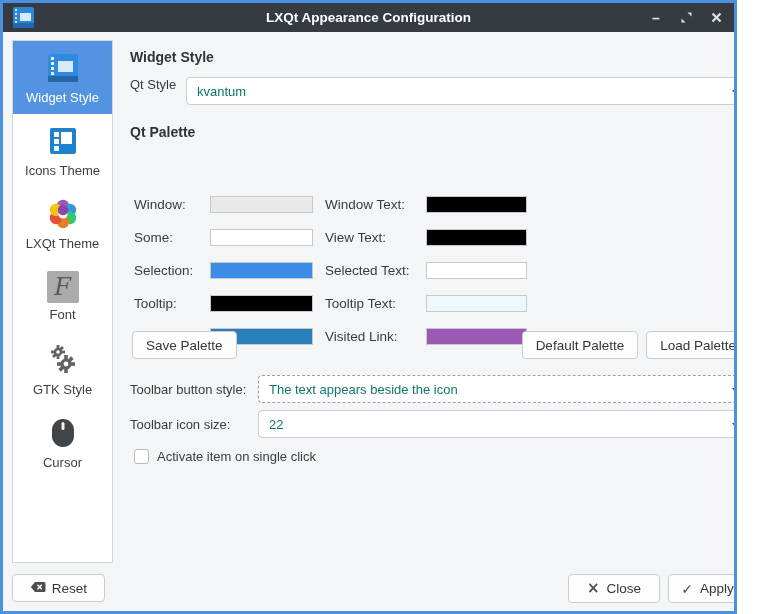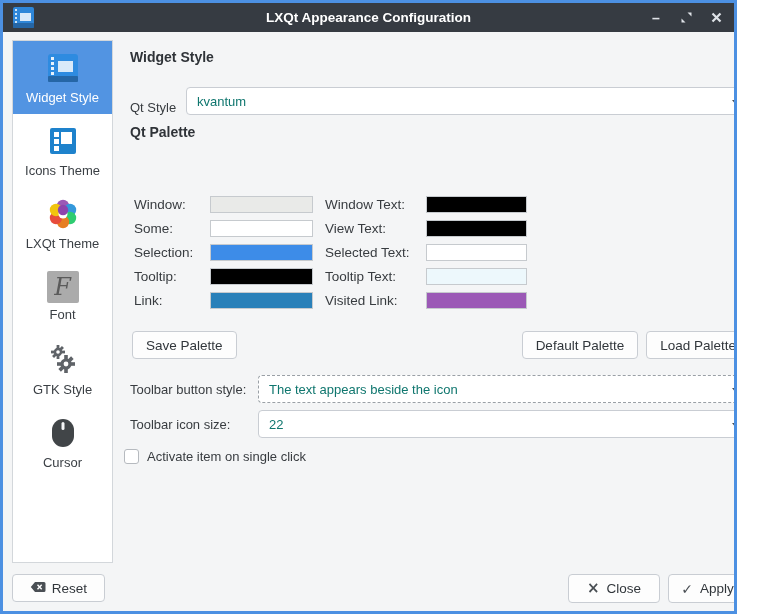--- a/index.html
+++ b/index.html
@@ -19,40 +19,40 @@
   .sidebar { position:absolute; left:9px; top:37px; width:101px; height:523px; background:#ffffff; border:1px solid #d3d7db; }
   .side-item { width:100%; height:73px; display:flex; flex-direction:column; align-items:center; justify-content:center; gap:4px; color:#3a3f44; }
   .side-item.selected { background:#5294e2; color:#ffffff; }
   .side-item .ic { width:36px; height:36px; display:flex; align-items:center; justify-content:center; }
   .side-label { font-size:13px; }
 
   
   .heading { position:absolute; left:127px; font-weight:bold; font-size:14px; color:#2f3338; }
   .note { position:absolute; left:131px; top:156px; font-size:13.5px; }
 
-  .row-qtstyle { position:absolute; left:127px; top:84px; width:620px; height:28px; display:flex; align-items:flex-end; }
+  .row-qtstyle { position:absolute; left:127px; top:74px; width:620px; height:28px; display:flex; align-items:flex-start; }
   .row-qtstyle .lbl { width:56px; }
   .combo { height:28px; background:#ffffff; border:1px solid #c9cdd3; border-radius:4px; display:flex; align-items:center; padding:0 10px; position:relative; color:#0f766e; }
   .combo .arrow { position:absolute; right:9px; top:12px; width:0; height:0; border-left:4px solid transparent; border-right:4px solid transparent; border-top:5px solid #4a4f54; }
   .combo.focused { border:1px dashed #9aa0a6; }
 
-  .palette-grid { position:absolute; left:131px; top:193px; display:grid; grid-template-columns:76px 103px 113px 101px; grid-auto-rows:17px; row-gap:7px; align-items:center; }
+  .palette-grid { position:absolute; left:131px; top:193px; display:grid; grid-template-columns:76px 103px 113px 101px; grid-auto-rows:17px; row-gap:16px; align-items:center; }
   .pal-label { font-size:13.5px; }
   .pal-label.right { padding-left:12px; }
   .swatch { width:100%; height:17px; border:1px solid #c6cace; }
 
   .pal-buttons { position:absolute; left:129px; top:328px; width:618px; display:flex; gap:8px; }
   .btn { height:27px; background:#fdfdfd; border:1px solid #c9cdd3; border-radius:4px; display:inline-flex; align-items:center; justify-content:center; padding:13px 13px; color:#31363b; font-size:13.5px; }
   .btn-default { margin-left:auto; }
 
   .tb-row { position:absolute; left:127px; width:620px; height:28px; display:flex; align-items:center; }
   .tb-row .lbl { width:128px; }
   .tb-row .combo { flex:1; }
 
-  .chk-row { position:absolute; left:121px; top:446px; display:flex; align-items:center; gap:8px; }
+  .chk-row { position:absolute; left:131px; top:446px; display:flex; align-items:center; gap:8px; }
   .checkbox { width:15px; height:15px; background:#ffffff; border:1px solid #b6babf; border-radius:3px; }
 
   
   .btn-reset { position:absolute; left:9px; top:571px; width:93px; height:28px; gap:6px; }
   .btn-close { position:absolute; left:565px; top:571px; width:92px; height:29px; gap:7px; }
   .btn-apply { position:absolute; left:665px; top:571px; width:79px; height:29px; gap:7px; }
   .glyph { font-family:"DejaVu Sans",sans-serif; color:#4a4f54; }
   .x-glyph { font-size:15px; font-weight:bold; line-height:1; }
   .check-glyph { font-size:14px; line-height:1; }
 </style>

